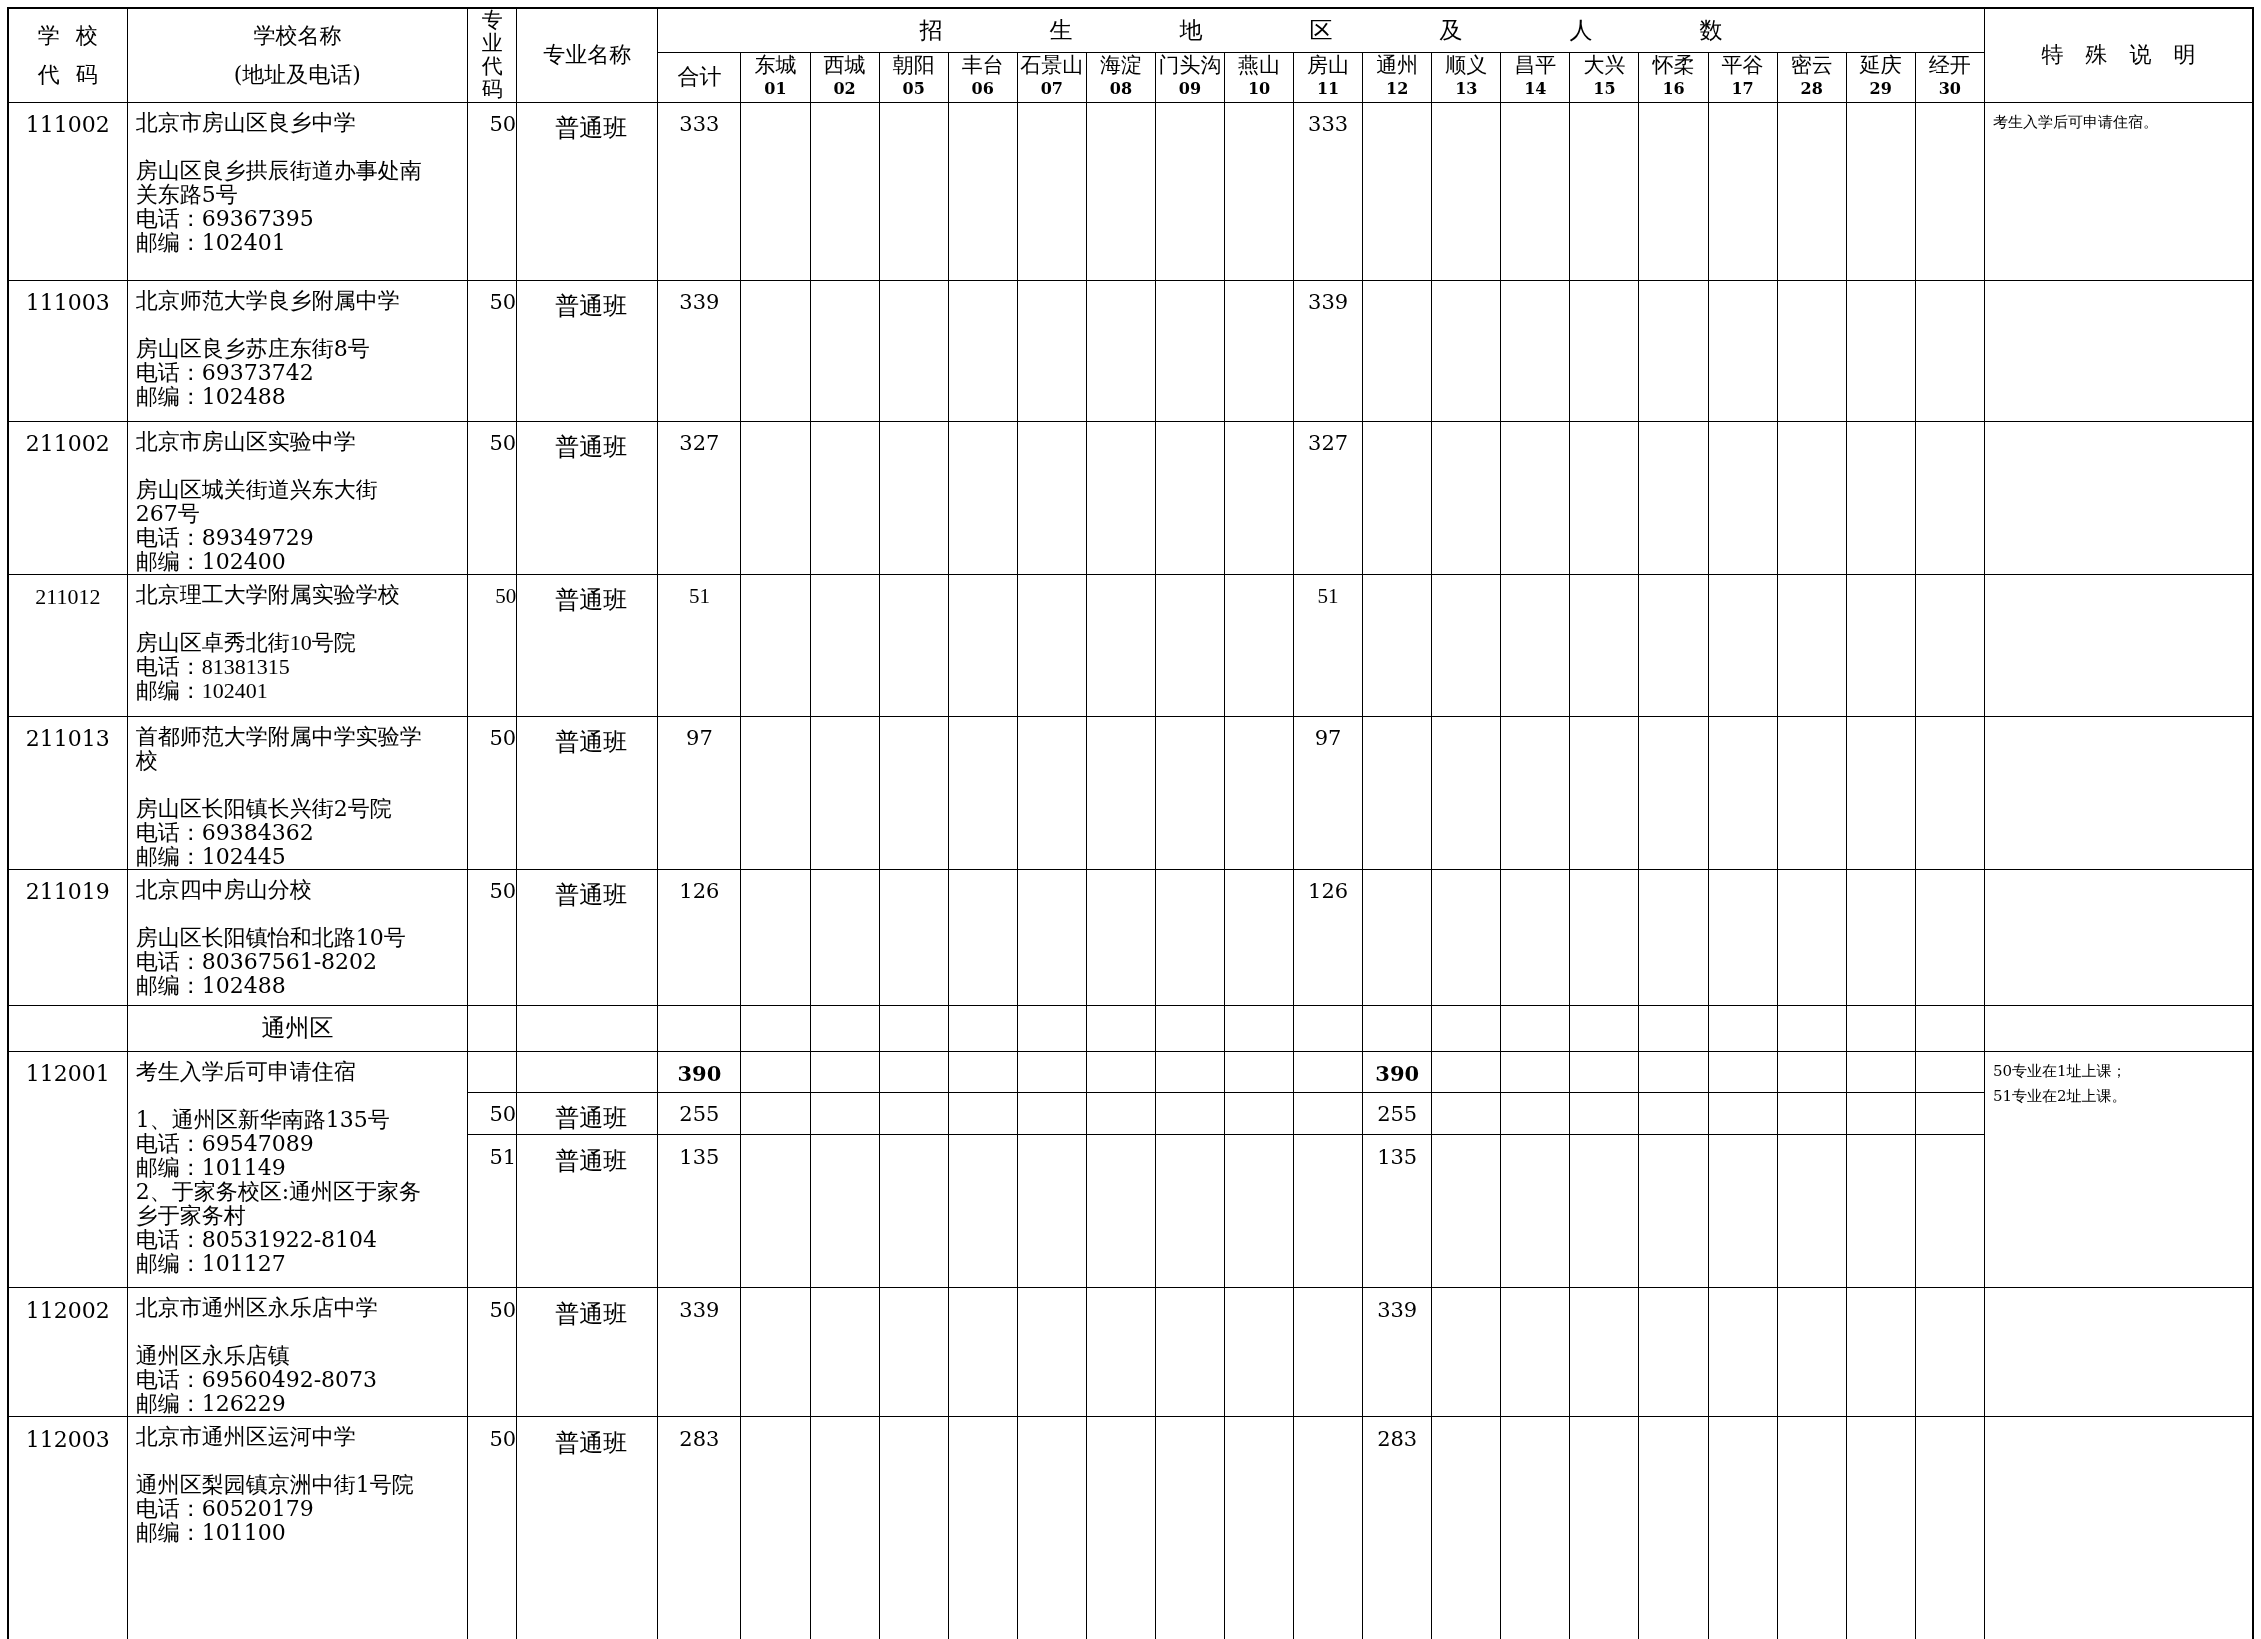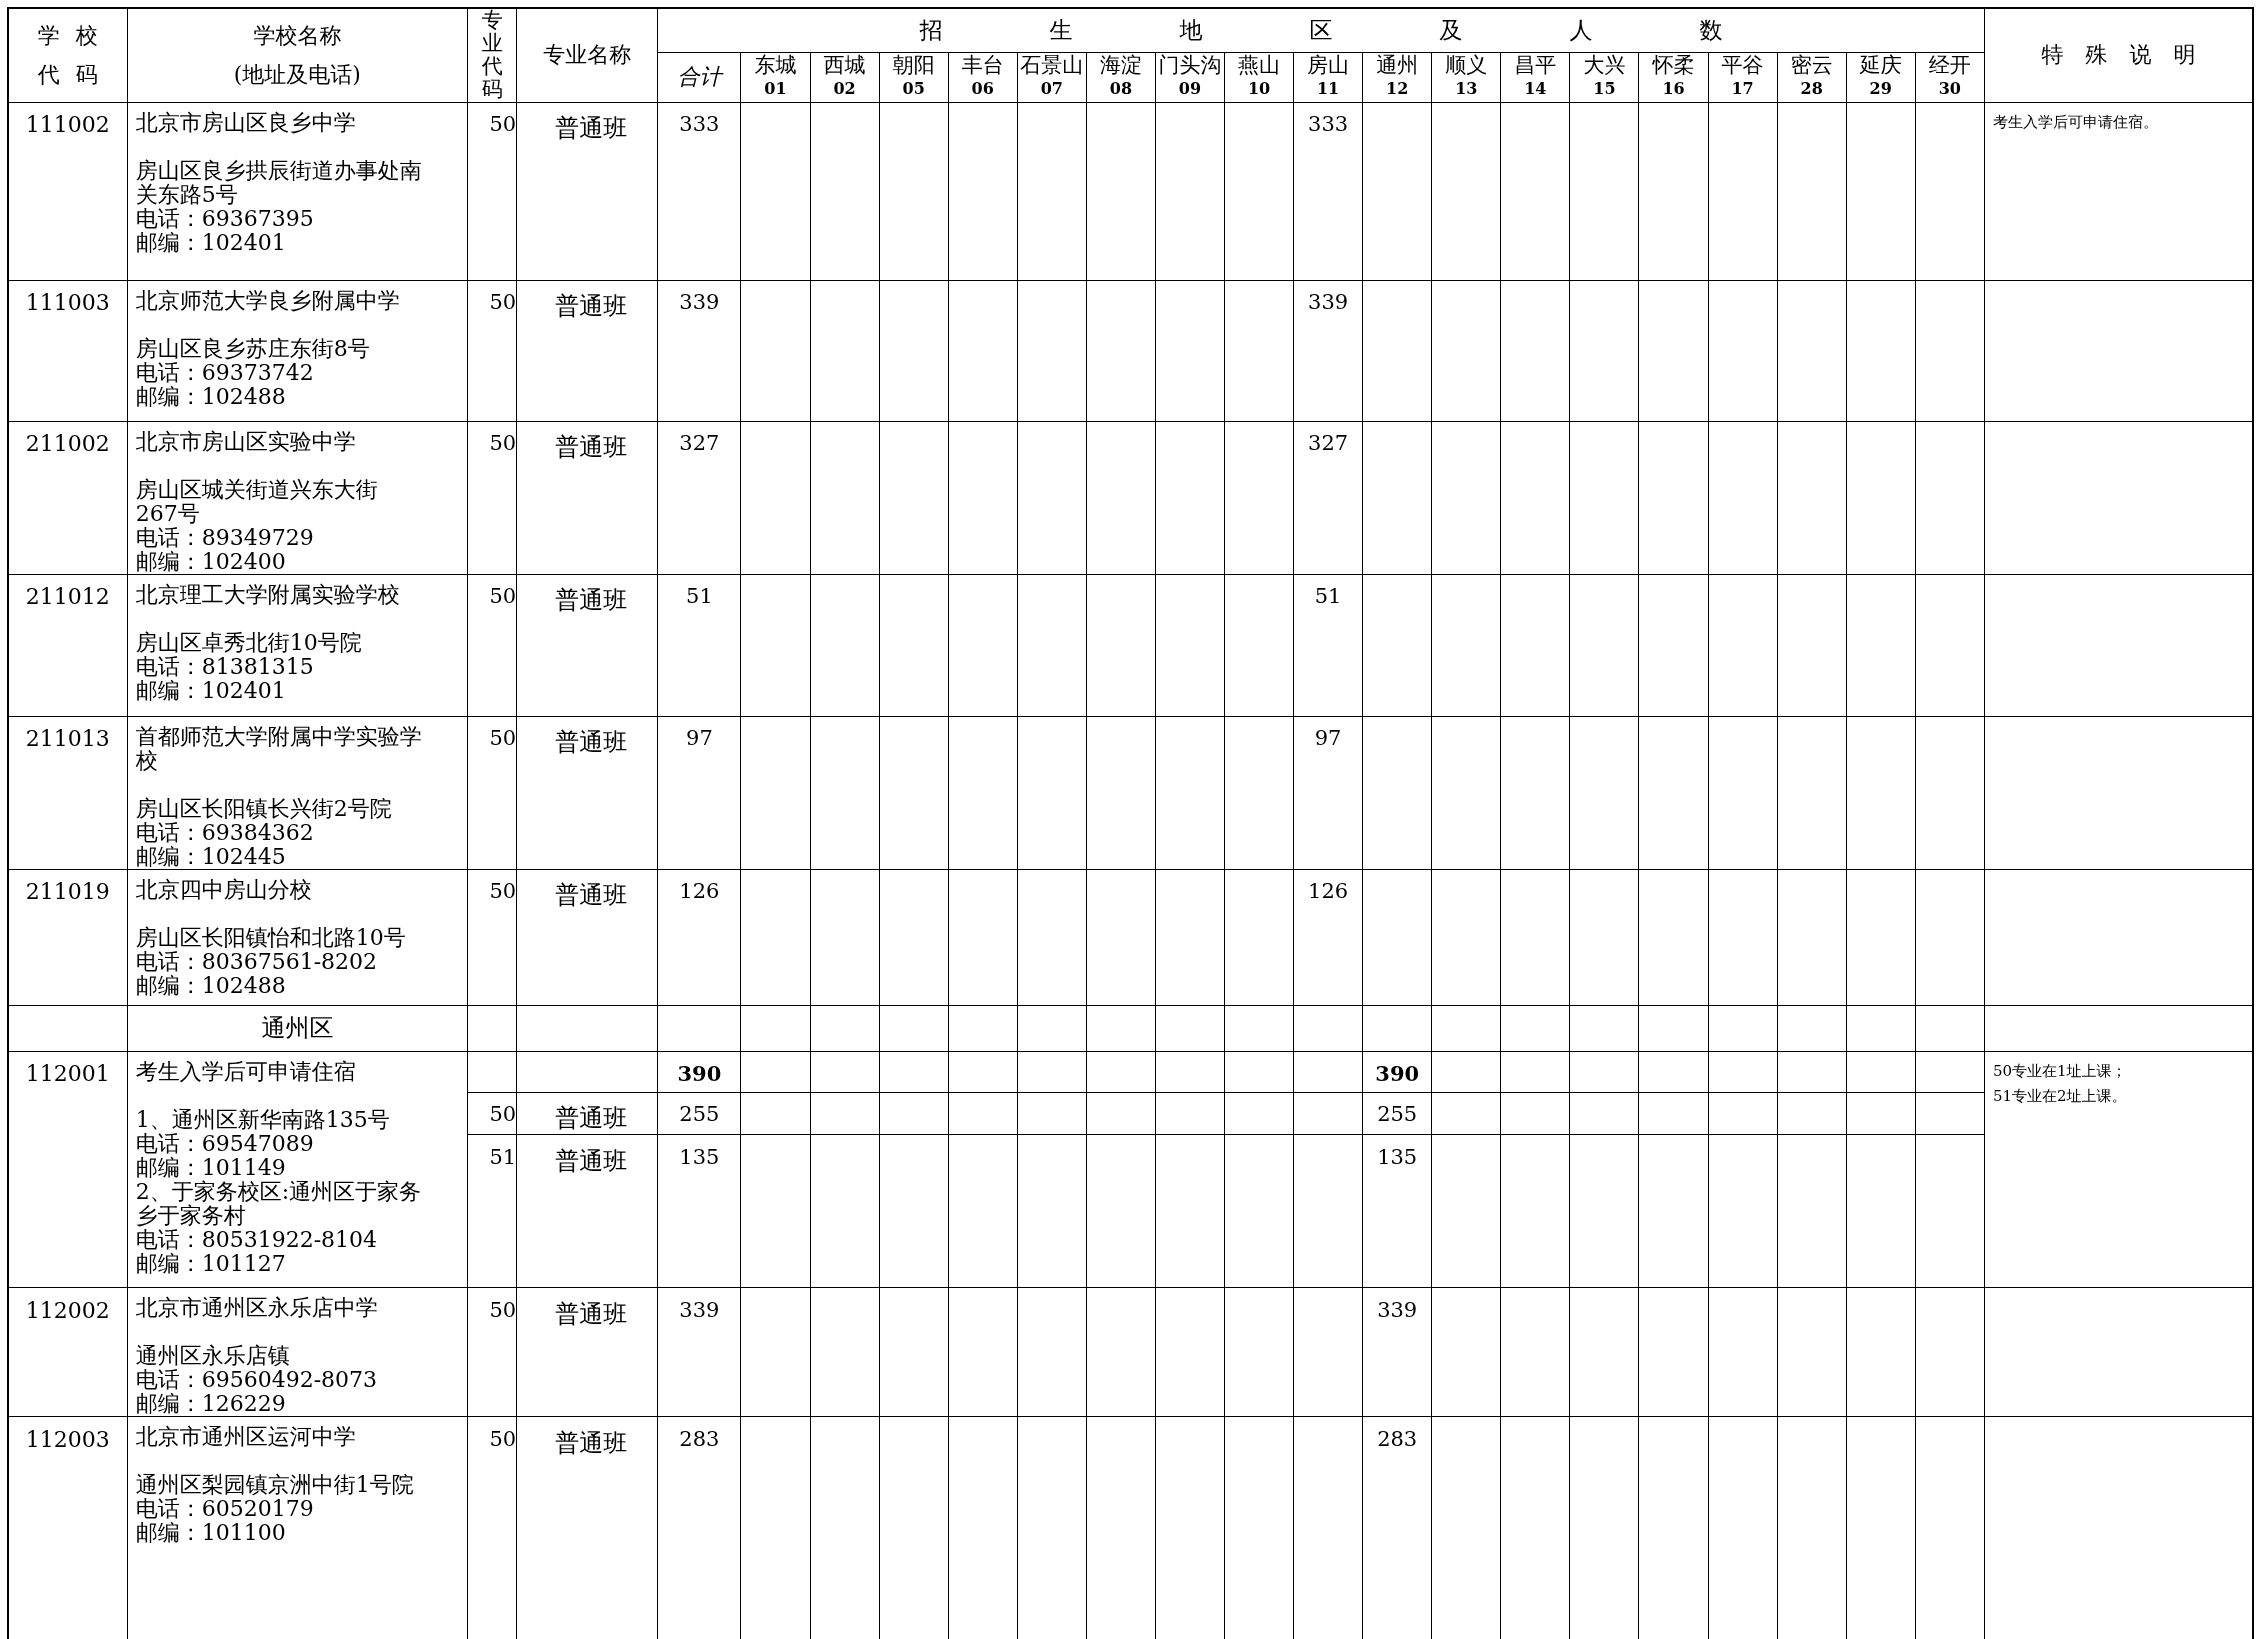--- a/index.html
+++ b/index.html
@@ -19,21 +19,21 @@
   thead tr.hr1{height:44px;}
   thead tr.hr2{height:50px;}
   .hline{line-height:39px;}
   .sp-sc{letter-spacing:16px;padding-left:16px;}
   .span-title{letter-spacing:107px;padding-left:107px;font-size:23px;}
   .th-special{letter-spacing:22px;padding-left:22px;}
   .mc-char{line-height:23px;font-size:21px;text-align:center;}
   .th-district div{line-height:24px;}
   .dist-name{font-size:21px;}
   .dist-code{font-size:16px;font-weight:bold;}
-  .th-total{font-size:22px;font-style:italic;}
+  .th-total{font-size:22px;}
 
   tbody td{vertical-align:top;}
   .code-cell{text-align:center;font-size:22px;padding-top:9.6px;}
   .name-cell{font-size:22px;padding:8px 3.5px 0 8px;}
   .nline{min-height:24px;line-height:24px;}
   .mcode{text-align:right;font-size:21px;padding-top:9.6px;margin-top:28px;}
   .major-name{font-size:24px;padding:9.6px 0 0 8px;text-align:center;}
   .num{text-align:center;font-size:21px;padding-top:9.6px;}
   .bold{font-weight:bold;}
   .special{font-size:15px;padding:7px 1.8px 0 8px;}
@@ -268,21 +268,21 @@
           <td class="num"></td>
           <td class="num"></td>
           <td class="num"></td>
           <td class="num"></td>
           <td class="num"></td>
           <td class="num"></td>
           <td class="num"></td>
           <td class="num"></td>
           <td class="special"></td>
         </tr>
-        <tr style="height: 142px;">
+        <tr style="height: 142px; font-family: Liberation Serif, serif;">
           <td class="code-cell">211012</td>
           <td class="name-cell">
             <div class="nline">北京理工大学附属实验学校</div>
             <div class="nline"></div>
             <div class="nline">房山区卓秀北街10号院</div>
             <div class="nline">电话：81381315</div>
             <div class="nline">邮编：102401</div>
           </td>
           <td class="mcode">50</td>
           <td class="major-name">普通班</td>

